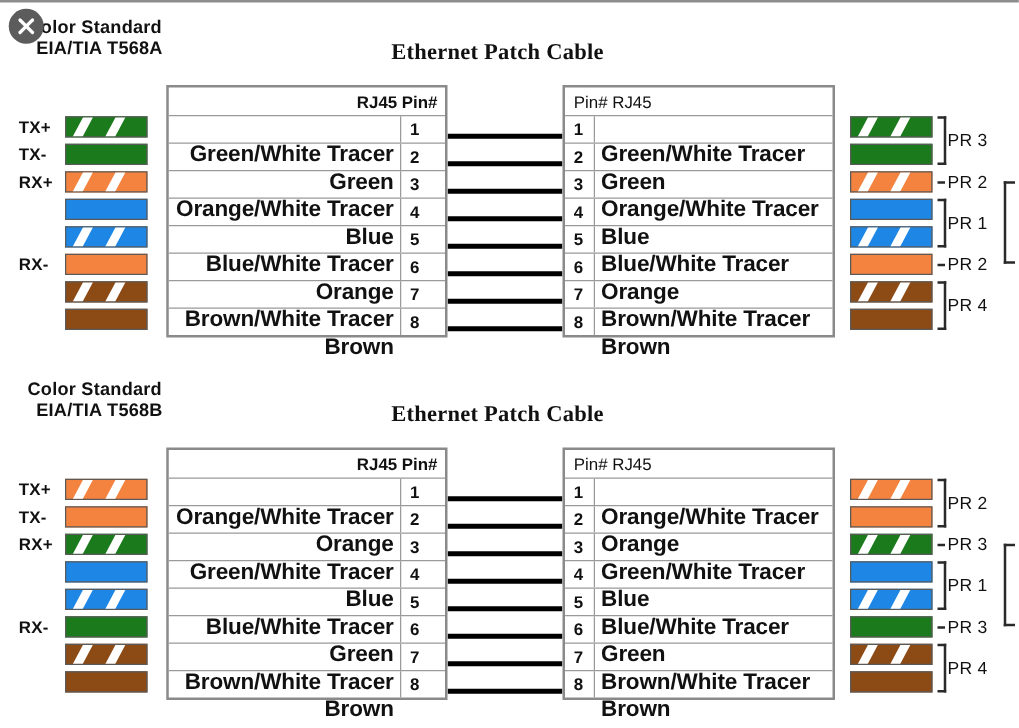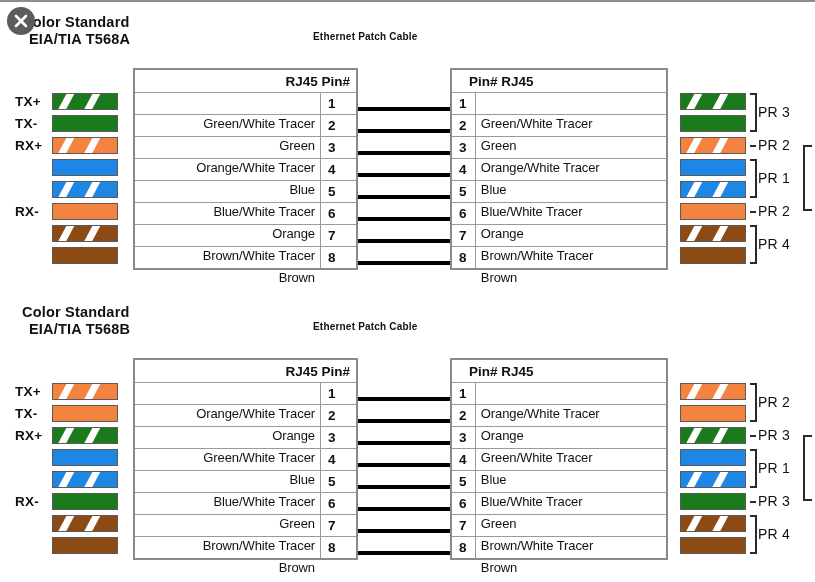--- a/index.html
+++ b/index.html
@@ -50,24 +50,25 @@
     font-size: 14.5px;
     font-weight: bold;
     line-height: 17px;
     letter-spacing: .2px;
     white-space: nowrap;
   }
   .hdr-left .l2 { padding-left: 7px; }
   .hdr-center {
     position: absolute;
     left: 313px;
-    font-size: 10px;
+    font-size: 18px;
     font-weight: bold;
     letter-spacing: .2px;
     white-space: nowrap;
+    font-family: Liberation Serif, serif;
   }
 
   
   .swatch {
     position: absolute;
     width: 66px;
     height: 17px;
     border: 1px solid #5a5a5a;
     box-sizing: border-box;
     overflow: hidden;
@@ -101,22 +102,22 @@
   }
   .pintable .trow {
     height: 22px;
     border-top: 1px solid #9a9a9a;
     box-sizing: border-box;
     display: flex;
     align-items: center;
   }
   .pintable .trow.first { border-top: none; }
   .cell-name {
-    font-size: 13px;
-    font-weight: normal;
+    font-size: 18px;
+    font-weight: bold;
     letter-spacing: -.1px;
     padding: 0 5px;
     box-sizing: border-box;
     white-space: nowrap;
     overflow: hidden;
     margin-top: 40px;
   }
   .cell-pin {
     font-size: 13.5px;
     font-weight: bold;
@@ -130,21 +131,21 @@
   .tbl-left .cell-name { width: 185px; text-align: right; }
   .tbl-left .cell-pin { border-left: 1px solid #9a9a9a; height: 100%; line-height: 21px; }
   .tbl-left .hdr { justify-content: flex-end; }
   .tbl-left .hdr .htxt {
     font-size: 13.5px; font-weight: bold; padding-right: 6px; white-space: nowrap;
   }
   
   .tbl-right .cell-pin { border-right: 1px solid #9a9a9a; height: 100%; line-height: 21px; }
   .tbl-right .cell-name { width: 192px; text-align: left; }
   .tbl-right .hdr .htxt {
-    font-size: 13.5px; font-weight: bold; padding-left: 17px; white-space: nowrap;
+    font-size: 13.5px; font-weight: normal; padding-left: 7px; white-space: nowrap;
   }
 
   
   .wire {
     position: absolute;
     height: 4px;
     background: #000;
   }
 
   

